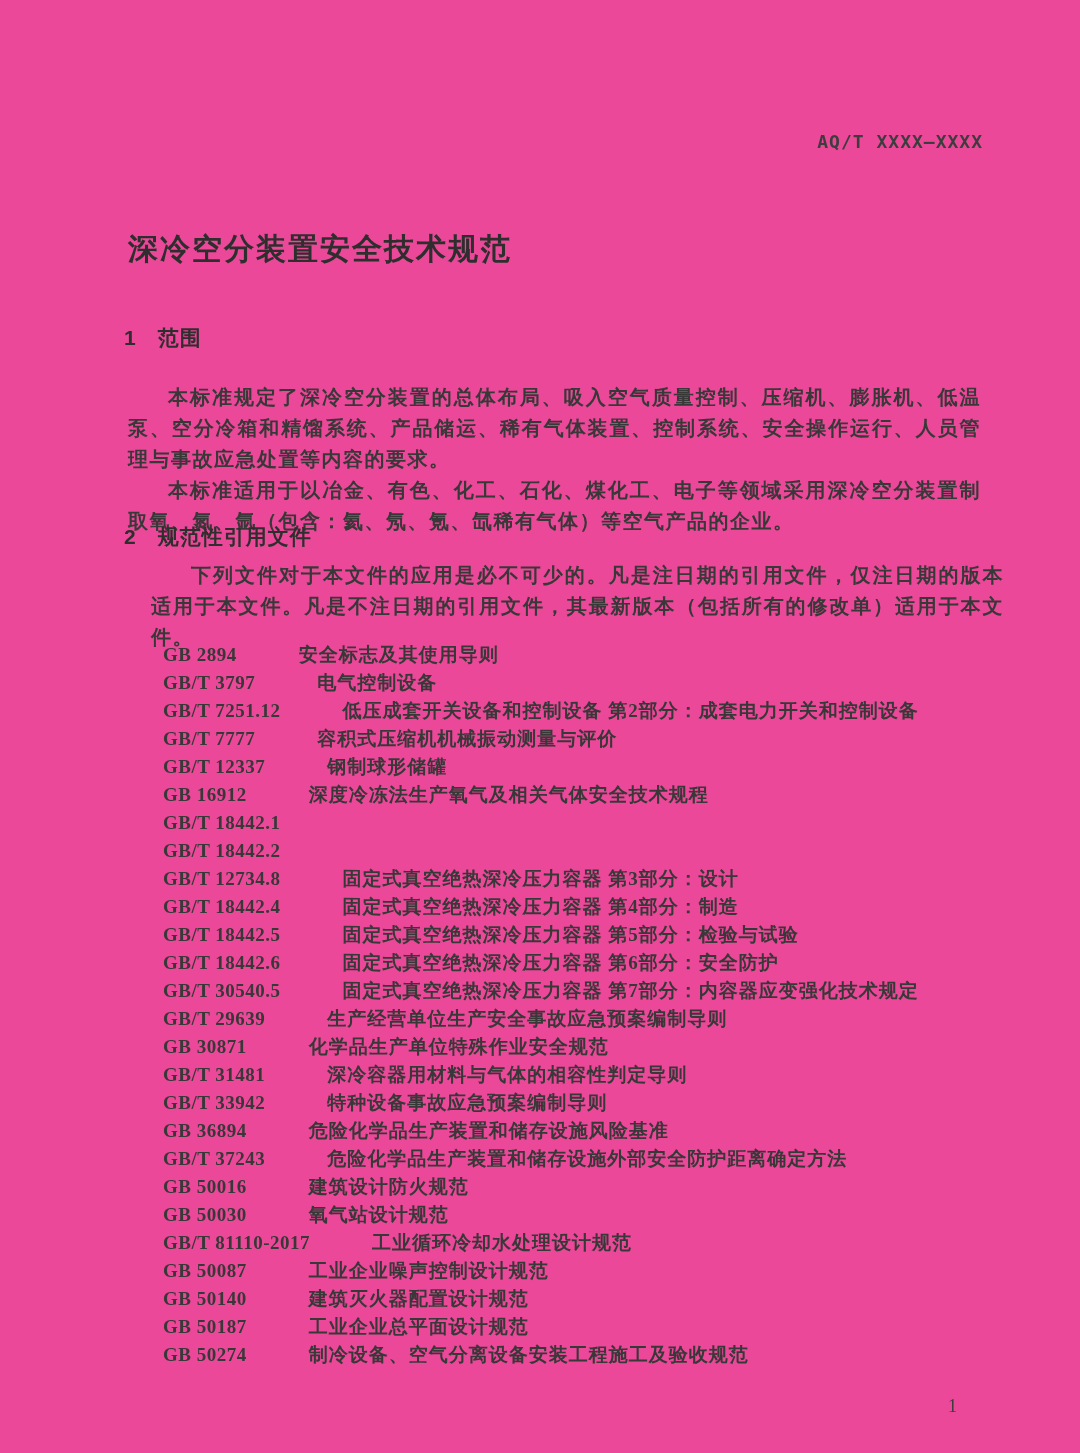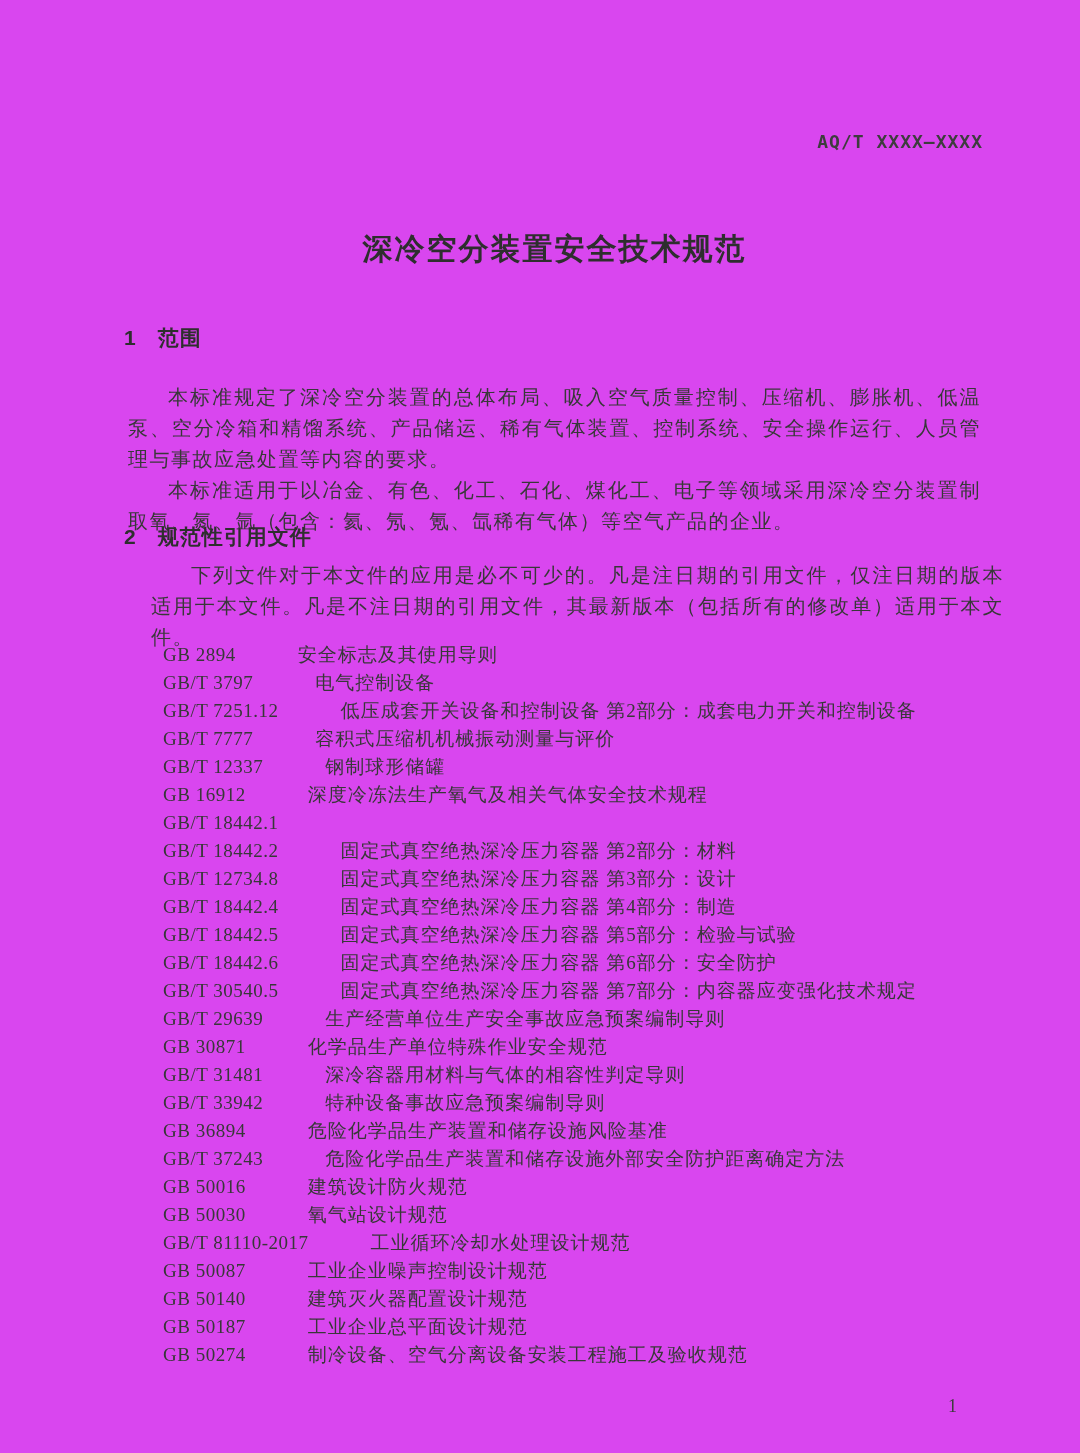--- a/index.html
+++ b/index.html
@@ -4,42 +4,42 @@
 <style>
   html, body {
     margin: 0;
     padding: 0;
     background: #ffffff;
   }
   .page {
     position: relative;
     width: 1080px;
     height: 1453px;
-    background: #d946ef;
+    background: #ec4899;
     overflow: hidden;
     font-family: "Liberation Serif", "DejaVu Serif", serif;
     color: #383838;
   }
   .header-code {
     position: absolute;
     top: 131px;
     right: 97px;
     font-family: "DejaVu Sans Mono", "Liberation Mono", monospace;
     font-size: 18px;
     font-weight: bold;
     letter-spacing: 1px;
     color: #3d3d3d;
   }
   .doc-title {
     position: absolute;
     top: 229px;
     left: 128px;
     width: 853px;
     margin: 0;
-    text-align: center;
+    text-align: left;
     font-family: "Liberation Sans", "DejaVu Sans", sans-serif;
     font-size: 30px;
     font-weight: bold;
     letter-spacing: 2px;
     color: #2e2e2e;
   }
   .section-heading {
     position: absolute;
     left: 124px;
     display: flex;
@@ -61,35 +61,37 @@
     line-height: 31px;
     letter-spacing: 1.5px;
     text-align: justify;
     color: #383838;
   }
   .para-block.b1 { top: 382px; }
   .para-block.b2 { top: 560px; margin-left: 23px; }
   .para {
     margin: 0;
     text-indent: 2em;
+    font-weight: bold;
   }
   .ref-list {
     position: absolute;
     left: 163px;
     top: 641px;
     width: 820px;
     font-size: 19px;
     line-height: 28px;
     color: #383838;
   }
   .ref-row {
     display: flex;
     align-items: flex-end;
     column-gap: 25px;
     white-space: nowrap;
+    font-weight: bold;
   }
   .ref-code {
     flex: 0 0 auto;
     letter-spacing: 0.5px;
   }
   .ref-title {
     letter-spacing: 1px;
     margin-left: 37px;
   }
   .page-number {
@@ -159,21 +161,20 @@
         <span class="ref-code">GB 16912</span>
         <span class="ref-title">深度冷冻法生产氧气及相关气体安全技术规程</span>
       </div>
 
       <div class="ref-row">
         <span class="ref-code">GB/T 18442.1</span>
       </div>
 
       <div class="ref-row">
         <span class="ref-code">GB/T 18442.2</span>
-        <span class="ref-title">固定式真空绝热深冷压力容器 第2部分：材料</span>
       </div>
 
       <div class="ref-row">
         <span class="ref-code">GB/T 12734.8</span>
         <span class="ref-title">固定式真空绝热深冷压力容器 第3部分：设计</span>
       </div>
 
       <div class="ref-row">
         <span class="ref-code">GB/T 18442.4</span>
         <span class="ref-title">固定式真空绝热深冷压力容器 第4部分：制造</span>

